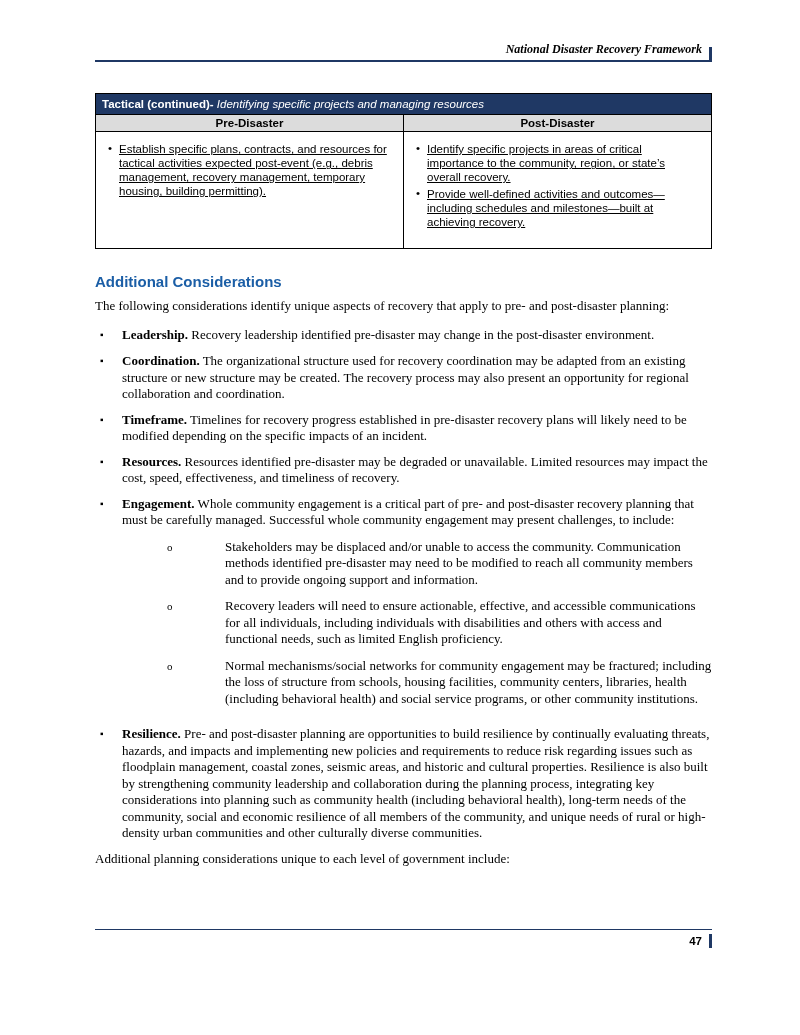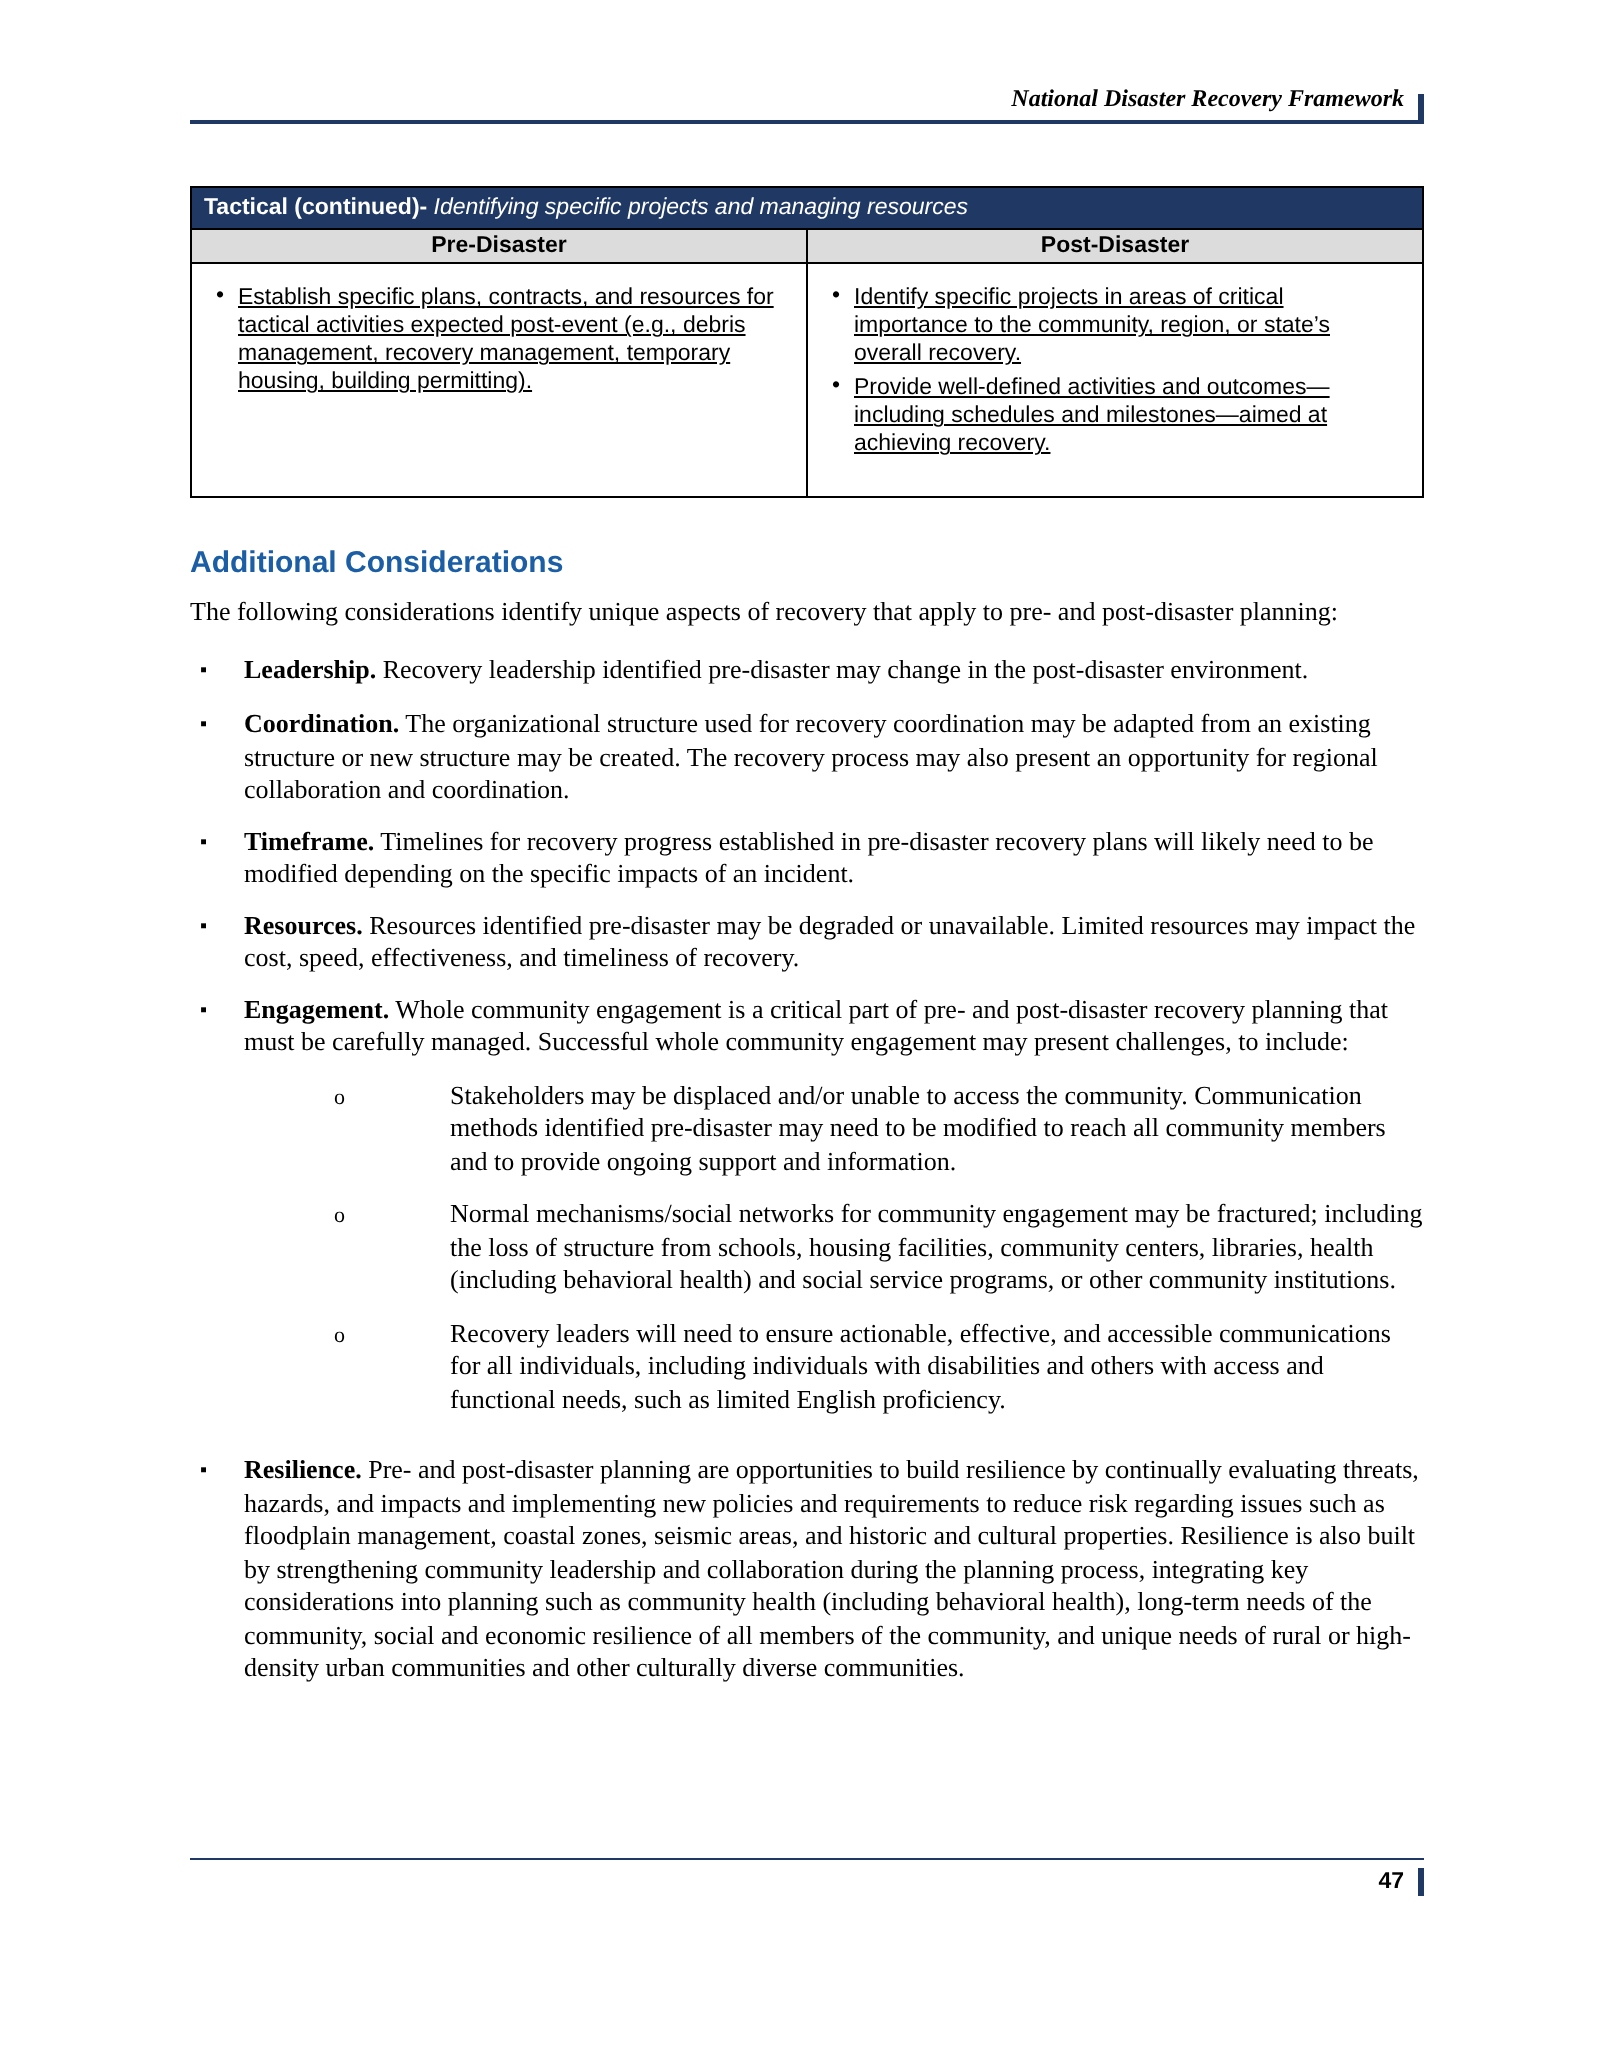--- a/index.html
+++ b/index.html
@@ -91,21 +91,21 @@
       </tr>
       <tr>
         <td class="t-cell">
           <ul>
             <li>Establish specific plans, contracts, and resources for tactical activities expected post-event (e.g., debris management, recovery management, temporary housing, building permitting).</li>
           </ul>
         </td>
         <td class="t-cell">
           <ul>
             <li>Identify specific projects in areas of critical importance to the community, region, or state’s overall recovery.</li>
-            <li>Provide well-defined activities and outcomes—including schedules and milestones—aimed at achieving recovery.</li>
+            <li>Provide well-defined activities and outcomes—including schedules and milestones—built at achieving recovery.</li>
           </ul>
         </td>
       </tr>
     </tbody>
       </table>
 
     <div class="section-heading">Additional Considerations</div>
     <p class="body">The following considerations identify unique aspects of recovery that apply to pre- and post-disaster planning:</p>
 
     <div class="bullet">
@@ -131,35 +131,36 @@
     <div class="bullet">
       <span class="bullet-marker"></span>
       <span class="bullet-body"><b class="bullet-lead">Engagement.</b><span> Whole community engagement is a critical part of pre- and post-disaster recovery planning that must be carefully managed. Successful whole community engagement may present challenges, to include:</span>
         <div class="sub-bullets">
           <div class="sub-bullet">
             <span class="sub-marker"></span>
             <span class="sub-body">Stakeholders may be displaced and/or unable to access the community. Communication methods identified pre-disaster may need to be modified to reach all community members and to provide ongoing support and information.</span>
           </div>
           <div class="sub-bullet">
             <span class="sub-marker"></span>
-            <span class="sub-body">Normal mechanisms/social networks for community engagement may be fractured; including the loss of structure from schools, housing facilities, community centers, libraries, health (including behavioral health) and social service programs, or other community institutions.</span>
+            <span class="sub-body">Recovery leaders will need to ensure actionable, effective, and accessible communications for all individuals, including individuals with disabilities and others with access and functional needs, such as limited English proficiency.</span>
           </div>
           <div class="sub-bullet">
             <span class="sub-marker"></span>
-            <span class="sub-body">Recovery leaders will need to ensure actionable, effective, and accessible communications for all individuals, including individuals with disabilities and others with access and functional needs, such as limited English proficiency.</span>
+            <span class="sub-body">Normal mechanisms/social networks for community engagement may be fractured; including the loss of structure from schools, housing facilities, community centers, libraries, health (including behavioral health) and social service programs, or other community institutions.</span>
           </div>
         </div>
       </span>
     </div>
 
     <div class="bullet">
       <span class="bullet-marker"></span>
       <span class="bullet-body"><b class="bullet-lead">Resilience.</b><span> Pre- and post-disaster planning are opportunities to build resilience by continually evaluating threats, hazards, and impacts and implementing new policies and requirements to reduce risk regarding issues such as floodplain management, coastal zones, seismic areas, and historic and cultural properties. Resilience is also built by strengthening community leadership and collaboration during the planning process, integrating key considerations into planning such as community health (including behavioral health), long-term needs of the community, social and economic resilience of all members of the community, and unique needs of rural or high-density urban communities and other culturally diverse communities.</span></span>
     </div>
 
+    <p class="body closing">Additional planning considerations unique to each level of government include:</p>
 
   </div>
 
   <div class="footer">
     <div class="footer-rule"></div>
     <div class="footer-row">
       <span class="page-number">47</span>
       <span class="footer-tick"></span>
     </div>
   </div>

